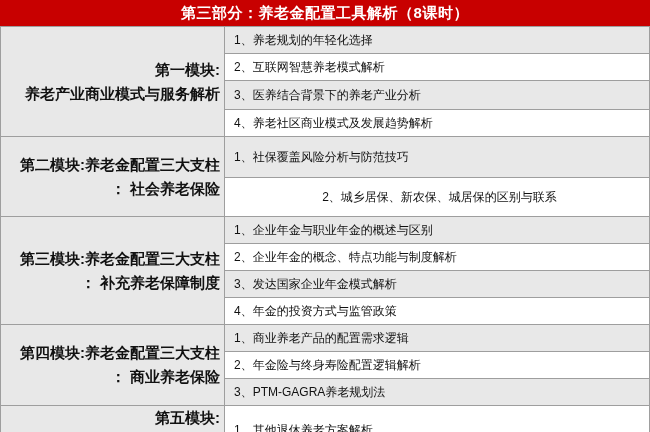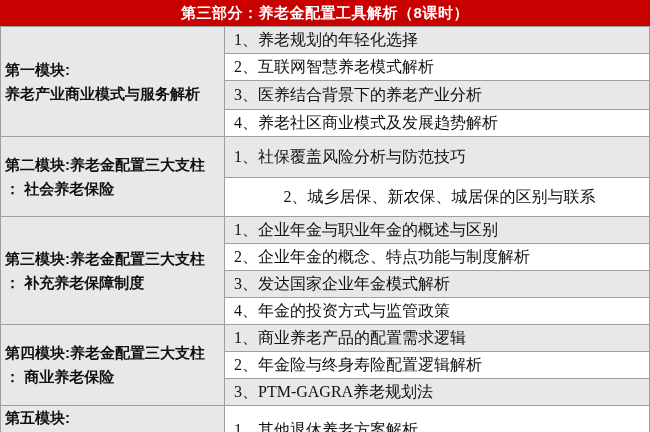--- a/index.html
+++ b/index.html
@@ -27,34 +27,33 @@
     border-collapse: collapse;
     table-layout: fixed;
   }
   col.module-col { width: 224px; }
   table.course td {
     border: 1px solid var(--border, #9e9e9e);
     overflow: hidden;
   }
   td.module-cell {
     background: var(--module-cell-bg, #e8e8e8);
-    text-align: left;
+    text-align: right;
     vertical-align: middle;
     font-weight: bold;
     font-size: 15px;
     padding: 0 4px;
   }
   td.module-cell div { line-height: 24px; white-space: nowrap; }
   td.item-cell {
     background: var(--row-bg, #ffffff);
-    font-size: 16px;
+    font-size: 12px;
     vertical-align: middle;
     padding: 0 4px 0 9px;
     white-space: nowrap;
-    font-family: Liberation Serif, serif;
   }
   td.item-cell.alt { background: var(--row-alt-bg, #e8e8e8); }
   .bottom-bar {
     height: 4px;
     margin-top: 2px;
     background: var(--bottom-bar, #b00000);
   }
 </style>
 </head>
 <body>

